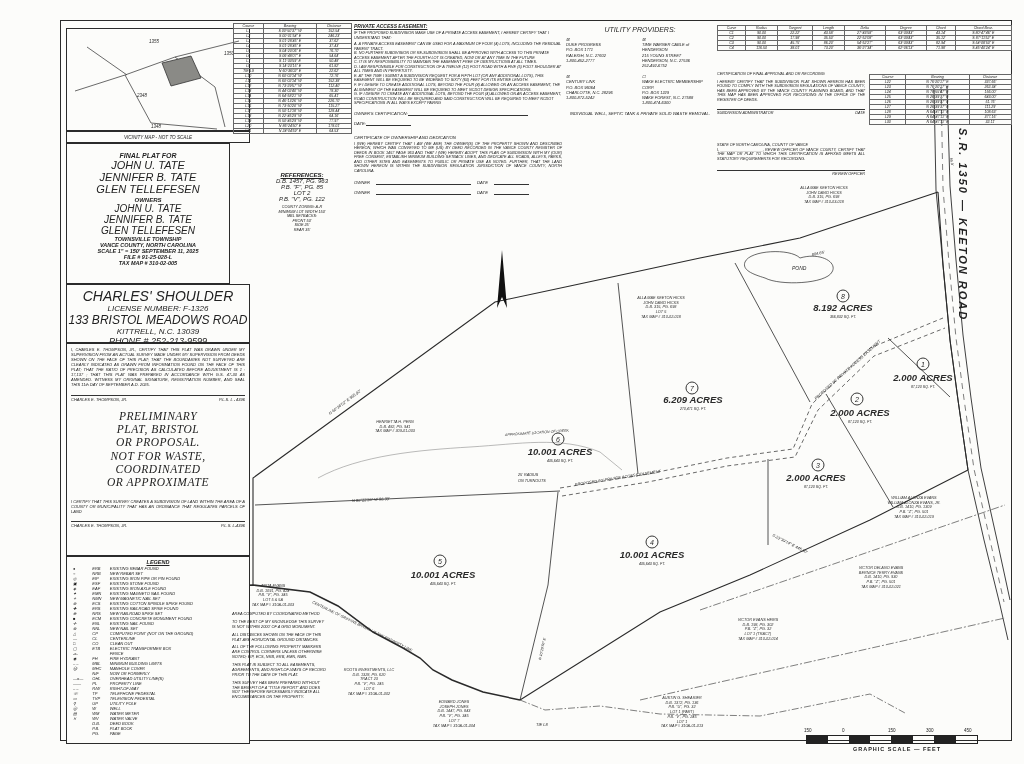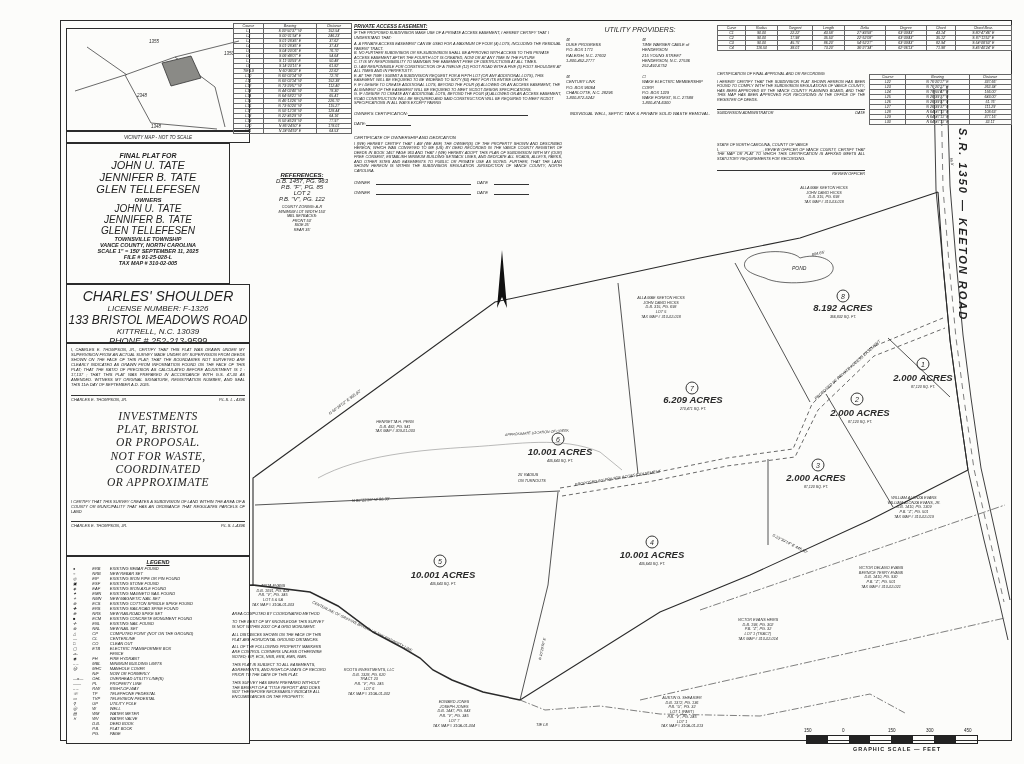--- a/index.html
+++ b/index.html
@@ -191,21 +191,21 @@
     <div style="font-size:9px;">PHONE # 252-213-9599</div>
   </div>
 
   <div class="box" style="left:66px;top:343px;width:184px;height:213px;padding:3px 4px;">
     <div class="tiny" style="text-align:justify;">I, CHARLES E. THOMPSON, JR., CERTIFY THAT THIS PLAT WAS DRAWN UNDER MY SUPERVISION FROM AN ACTUAL SURVEY MADE UNDER MY SUPERVISION FROM DEEDS SHOWN ON THE FACE OF THIS PLAT; THAT THE BOUNDARIES NOT SURVEYED ARE CLEARLY INDICATED AS DRAWN FROM INFORMATION FOUND ON THE FACE OF THIS PLAT; THAT THE RATIO OF PRECISION AS CALCULATED BEFORE ADJUSTMENT IS 1 : 17,137 ; THAT THIS PLAT WAS PREPARED IN ACCORDANCE WITH G.S. 47-30 AS AMENDED. WITNESS MY ORIGINAL SIGNATURE, REGISTRATION NUMBER, AND SEAL THIS 11th DAY OF SEPTEMBER A.D. 2025.</div>
     <div class="sig" style="margin-top:8px;">
       <span>CHARLES E. THOMPSON, JR.</span>
       <span>P.L.S. L - 4396</span>
     </div>
     <div class="c" style="font-family:'Liberation Serif',serif;font-size:11.5px;line-height:1.15;letter-spacing:0.5px;margin-top:8px;">
-      <div>INVESTMENTS</div>
+      <div>PRELIMINARY</div>
       <div>PLAT, BRISTOL</div>
       <div>OR PROPOSAL.</div>
       <div>NOT FOR WASTE,</div>
       <div>COORDINATED</div>
       <div>OR APPROXIMATE</div>
     </div>
     <div class="tiny" style="margin-top:10px;text-align:justify;">I CERTIFY THAT THIS SURVEY CREATES A SUBDIVISION OF LAND WITHIN THE AREA OF A COUNTY OR MUNICIPALITY THAT HAS AN ORDINANCE THAT REGULATES PARCELS OF LAND</div>
     <div class="sig" style="margin-top:7px;">
       <span>CHARLES E. THOMPSON, JR.</span>
       <span>P.L.S. L-4396</span>

